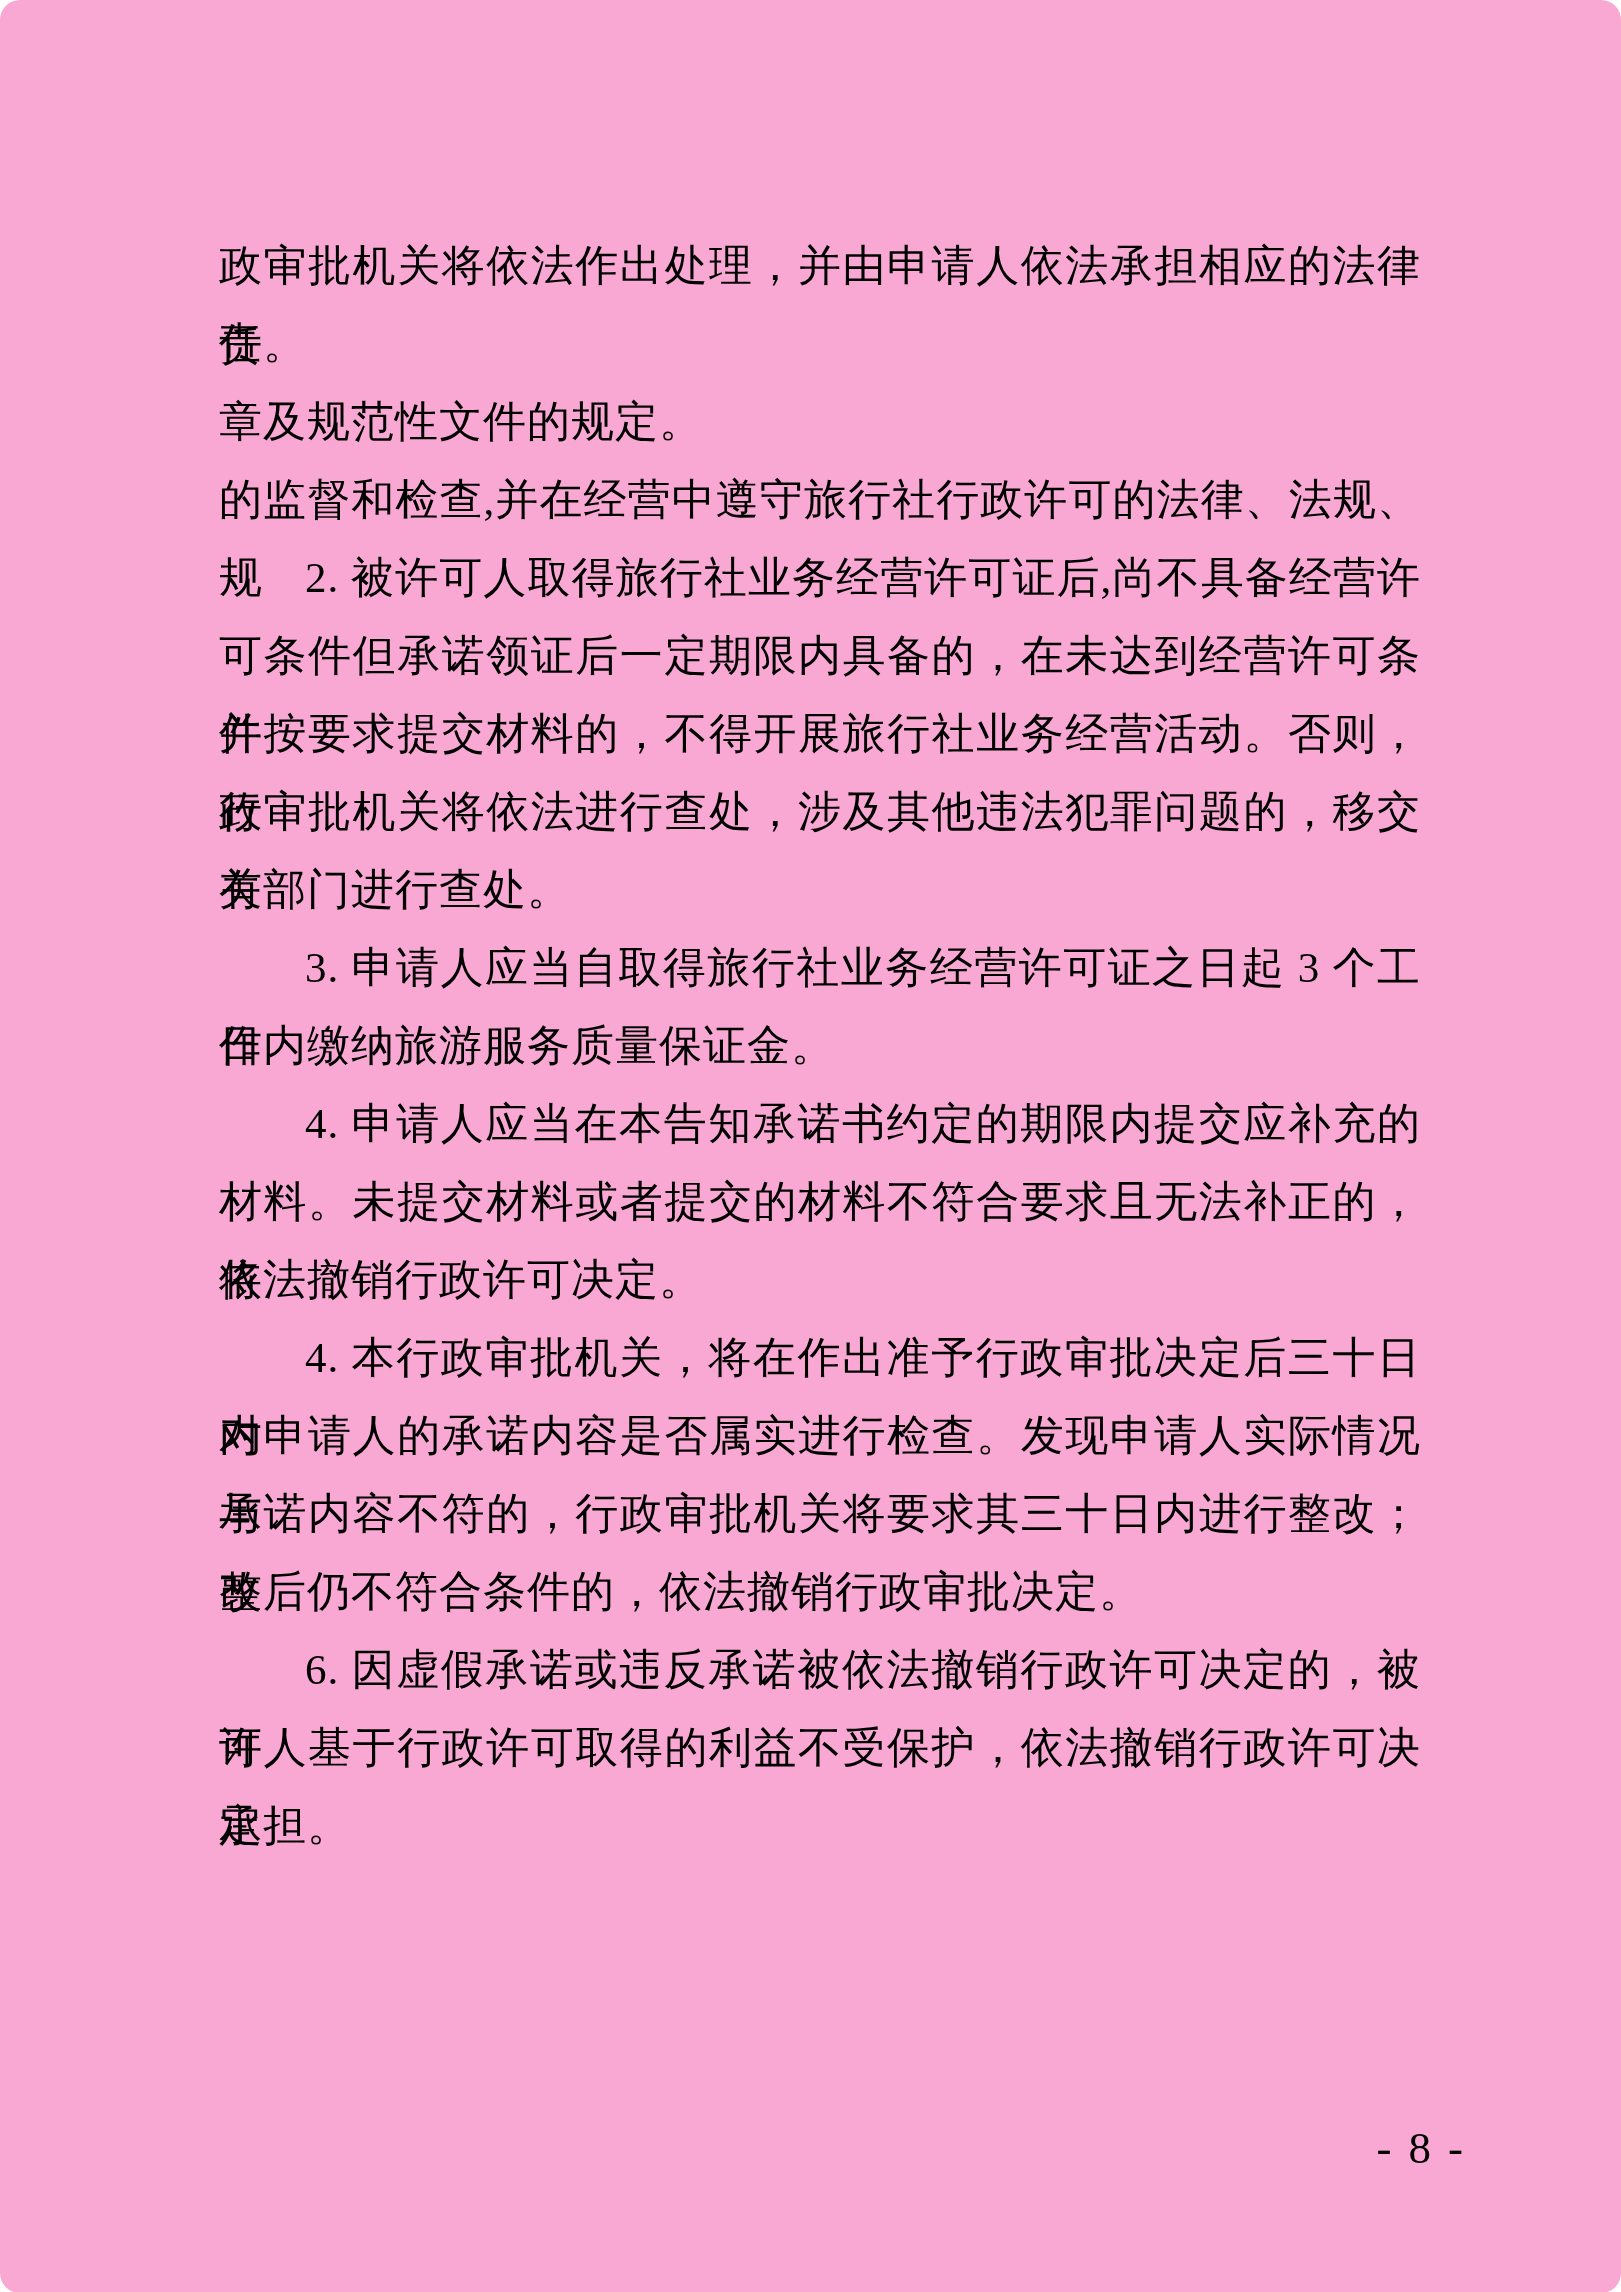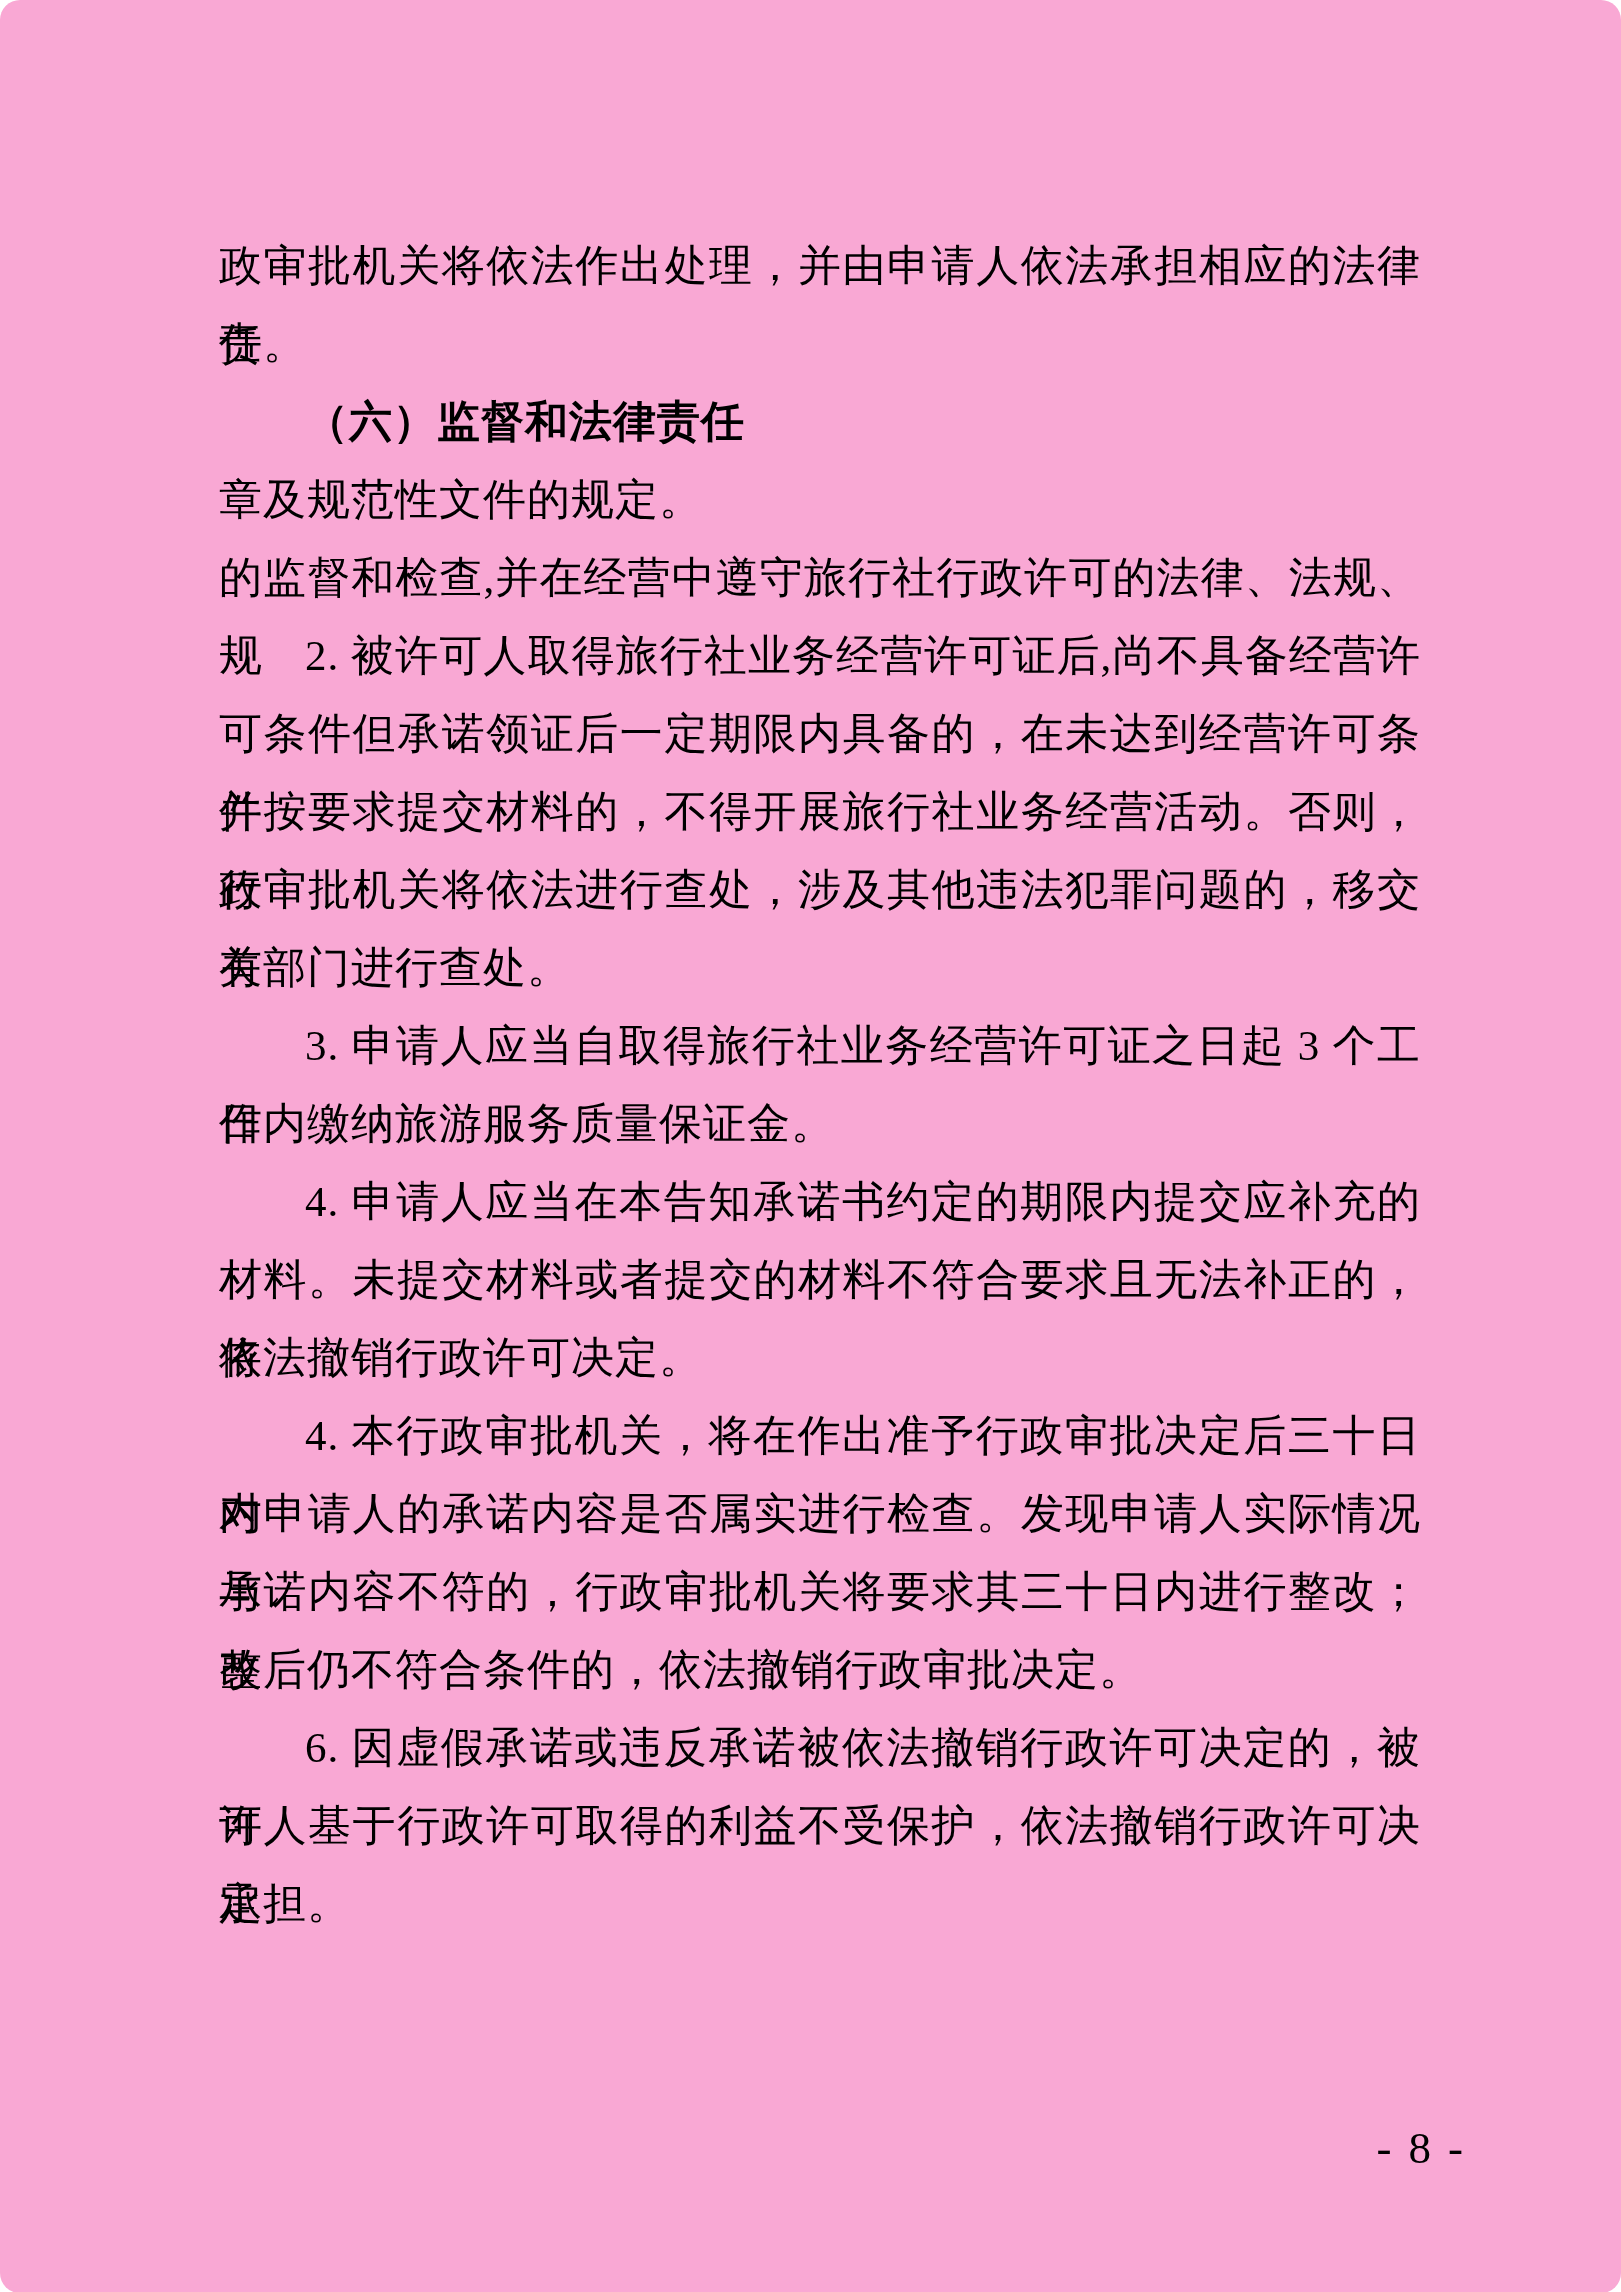--- a/index.html
+++ b/index.html
@@ -52,21 +52,20 @@
     color: #000000;
   }
 </style>
 </head>
 <body>
 
 <div class="page">
   <div class="content" id="document-body">
       <div class="line justify">政审批机关将依法作出处理，并由申请人依法承担相应的法律责</div>
       <div class="line">任。</div>
-      <div class="line indent heading">（六）监督和法律责任</div>
       <div class="line">章及规范性文件的规定。</div>
       <div class="line justify">的监督和检查,并在经营中遵守旅行社行政许可的法律、法规、规</div>
       <div class="line justify indent">2. 被许可人取得旅行社业务经营许可证后,尚不具备经营许</div>
       <div class="line justify">可条件但承诺领证后一定期限内具备的，在未达到经营许可条件</div>
       <div class="line justify">并按要求提交材料的，不得开展旅行社业务经营活动。否则，行</div>
       <div class="line justify">政审批机关将依法进行查处，涉及其他违法犯罪问题的，移交有</div>
       <div class="line">关部门进行查处。</div>
       <div class="line justify indent">3. 申请人应当自取得旅行社业务经营许可证之日起 3 个工作</div>
       <div class="line">日内缴纳旅游服务质量保证金。</div>
       <div class="line justify indent">4. 申请人应当在本告知承诺书约定的期限内提交应补充的</div>

